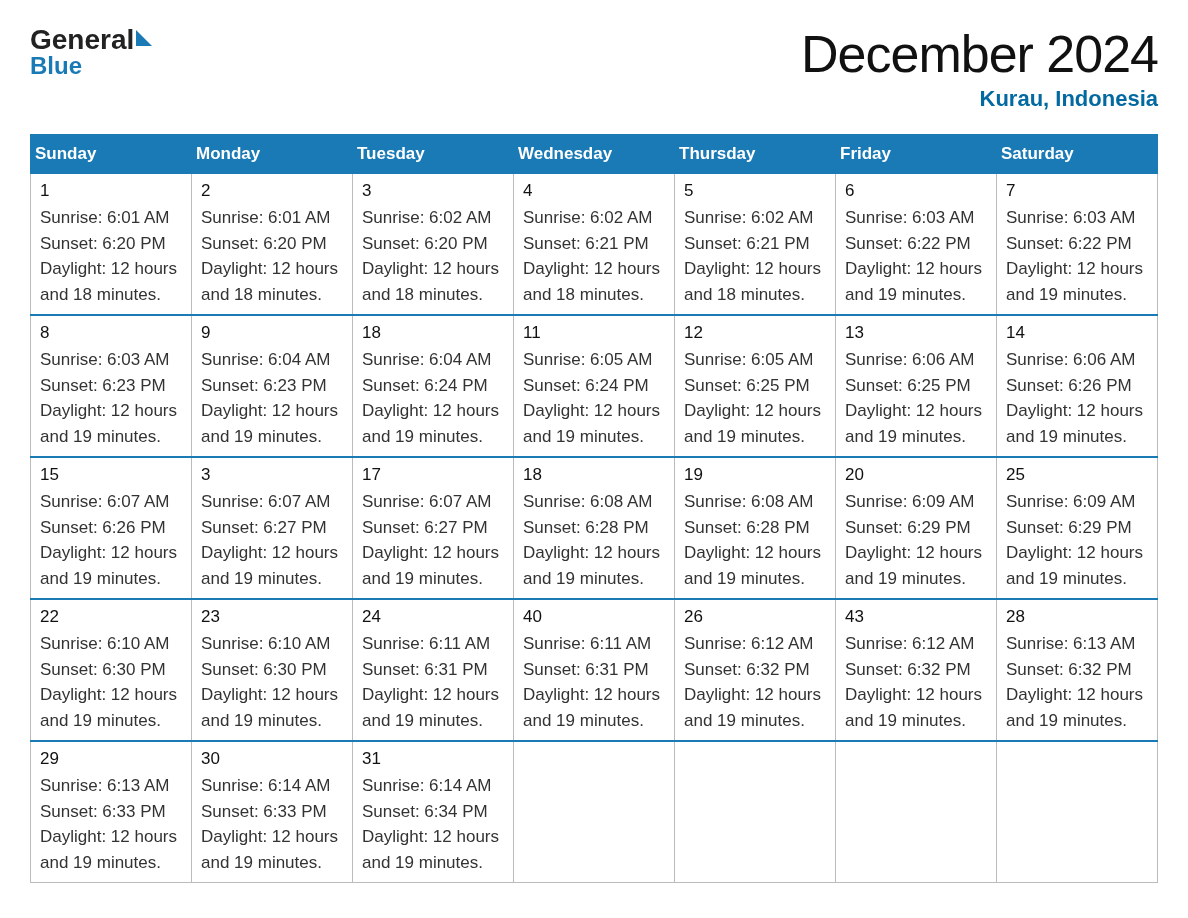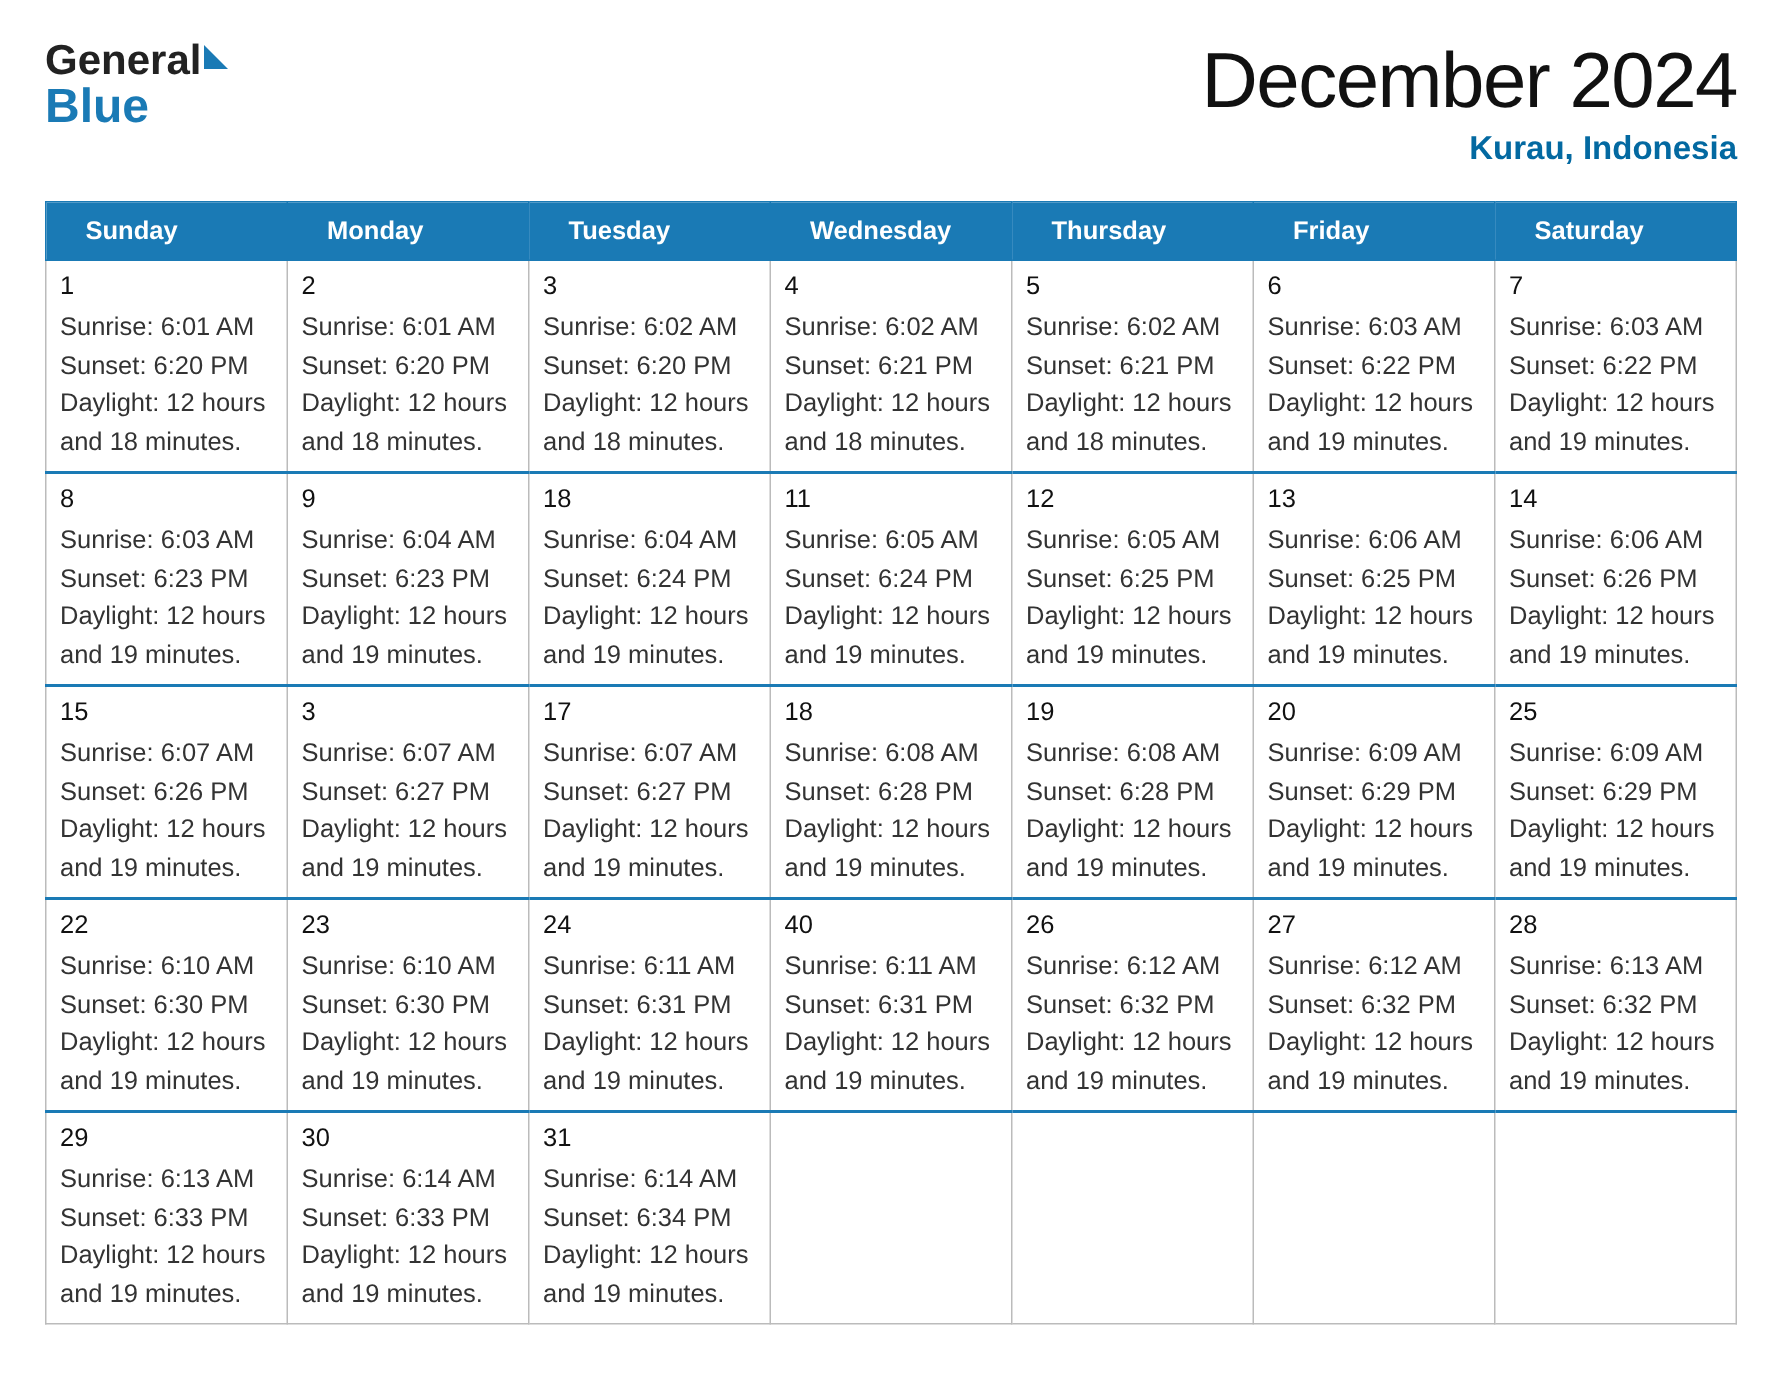--- a/index.html
+++ b/index.html
@@ -32,21 +32,21 @@
     }
     table {
       width: 100%;
       border-collapse: collapse;
     }
     thead tr th {
       background: #1a7ab5;
       color: #fff;
       font-size: 17px;
       font-weight: 600;
-      padding: 9px 26px;
+      padding: 9px 4px;
       text-align: left;
       border: 1px solid #1a7ab5;
     }
     tbody tr td {
       border: 1px solid #bbb;
       vertical-align: top;
       padding: 7px 9px;
       min-width: 130px;
       width: 14.28%;
       min-height: 90px;
@@ -86,21 +86,21 @@
     .logo-triangle {
       width: 0;
       height: 0;
       border-style: solid;
       border-width: 16px 0 0 16px;
       border-color: transparent transparent transparent #1a7ab5;
       margin-left: 2px;
       margin-top: -5px;
     }
     .logo-blue-text {
-      font-size: 32px;
+      font-size: 24px;
       font-weight: bold;
       color: #1a7ab5;
     }
     .logo-bottom-row {
       margin-top: -4px;
     }
   </style>
 </head>
 <body>
 
@@ -238,21 +238,21 @@
         </td>
         <td>
           <div class="day-num">40</div>
           <div class="day-info">Sunrise: 6:11 AM<br>Sunset: 6:31 PM<br>Daylight: 12 hours<br>and 19 minutes.</div>
         </td>
         <td>
           <div class="day-num">26</div>
           <div class="day-info">Sunrise: 6:12 AM<br>Sunset: 6:32 PM<br>Daylight: 12 hours<br>and 19 minutes.</div>
         </td>
         <td>
-          <div class="day-num">27</div>
+          <div class="day-num">43</div>
           <div class="day-info">Sunrise: 6:12 AM<br>Sunset: 6:32 PM<br>Daylight: 12 hours<br>and 19 minutes.</div>
         </td>
         <td>
           <div class="day-num">28</div>
           <div class="day-info">Sunrise: 6:13 AM<br>Sunset: 6:32 PM<br>Daylight: 12 hours<br>and 19 minutes.</div>
         </td>
       </tr>
       <tr>
         <td>
           <div class="day-num">29</div>

